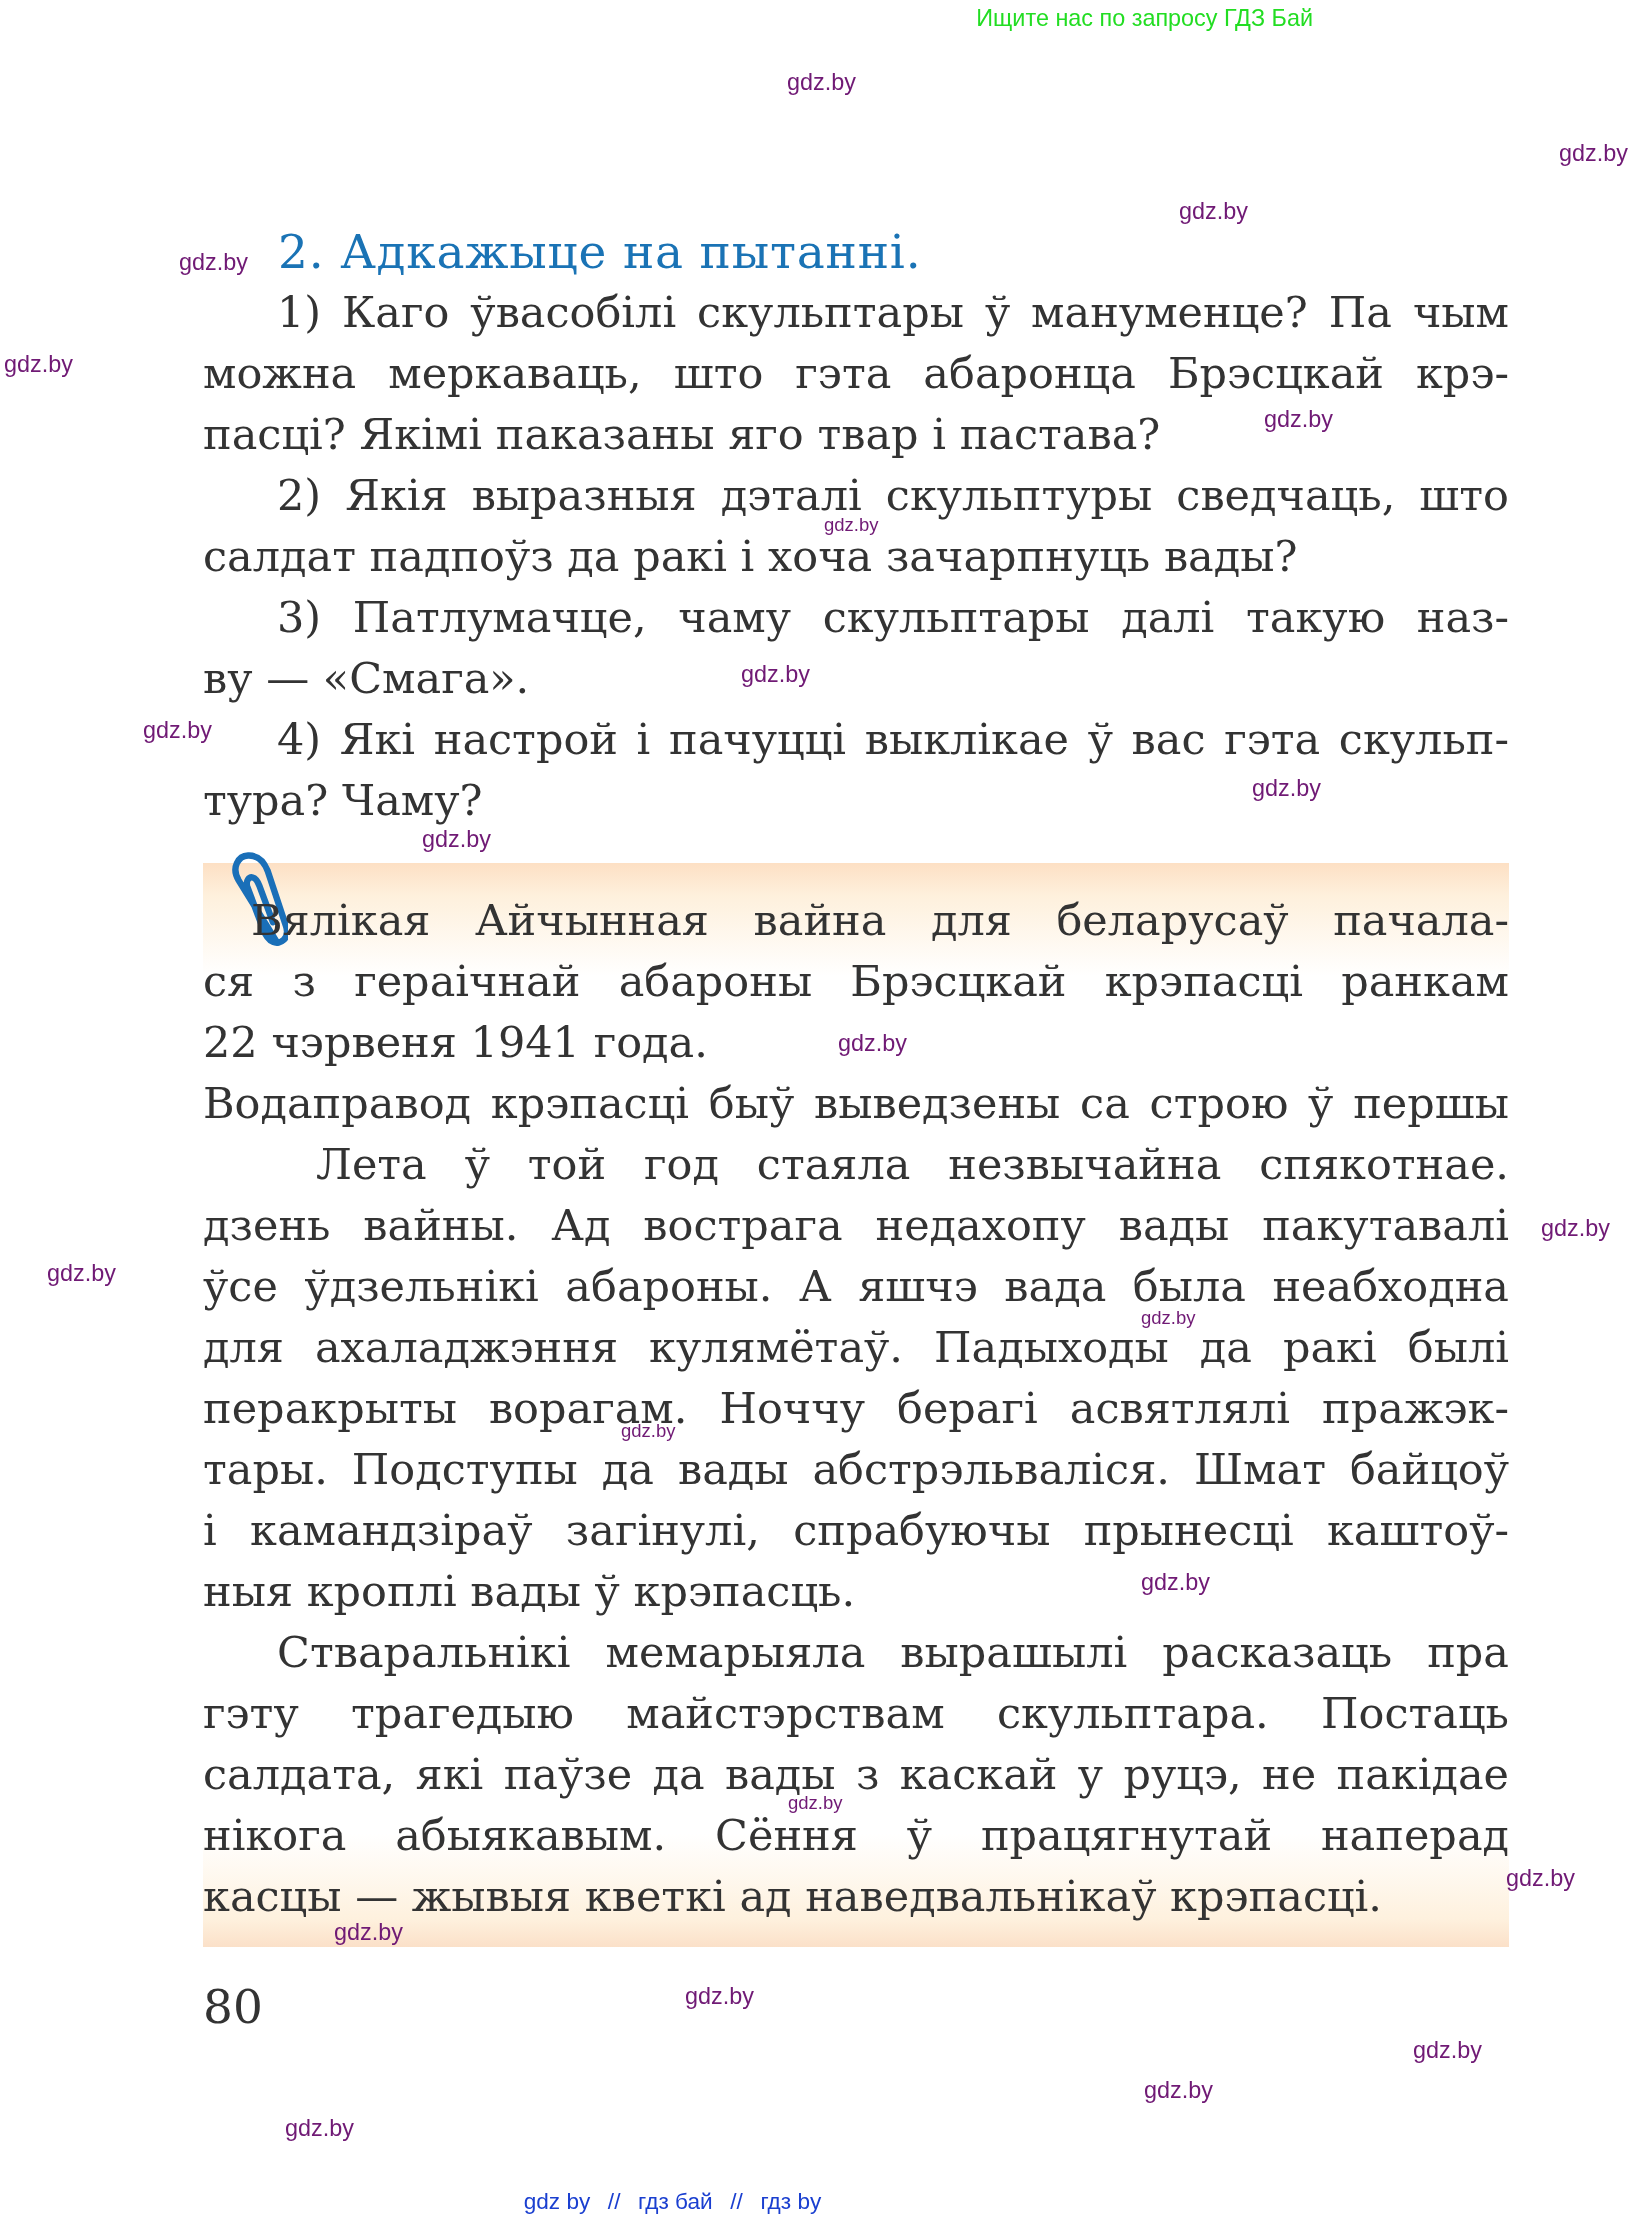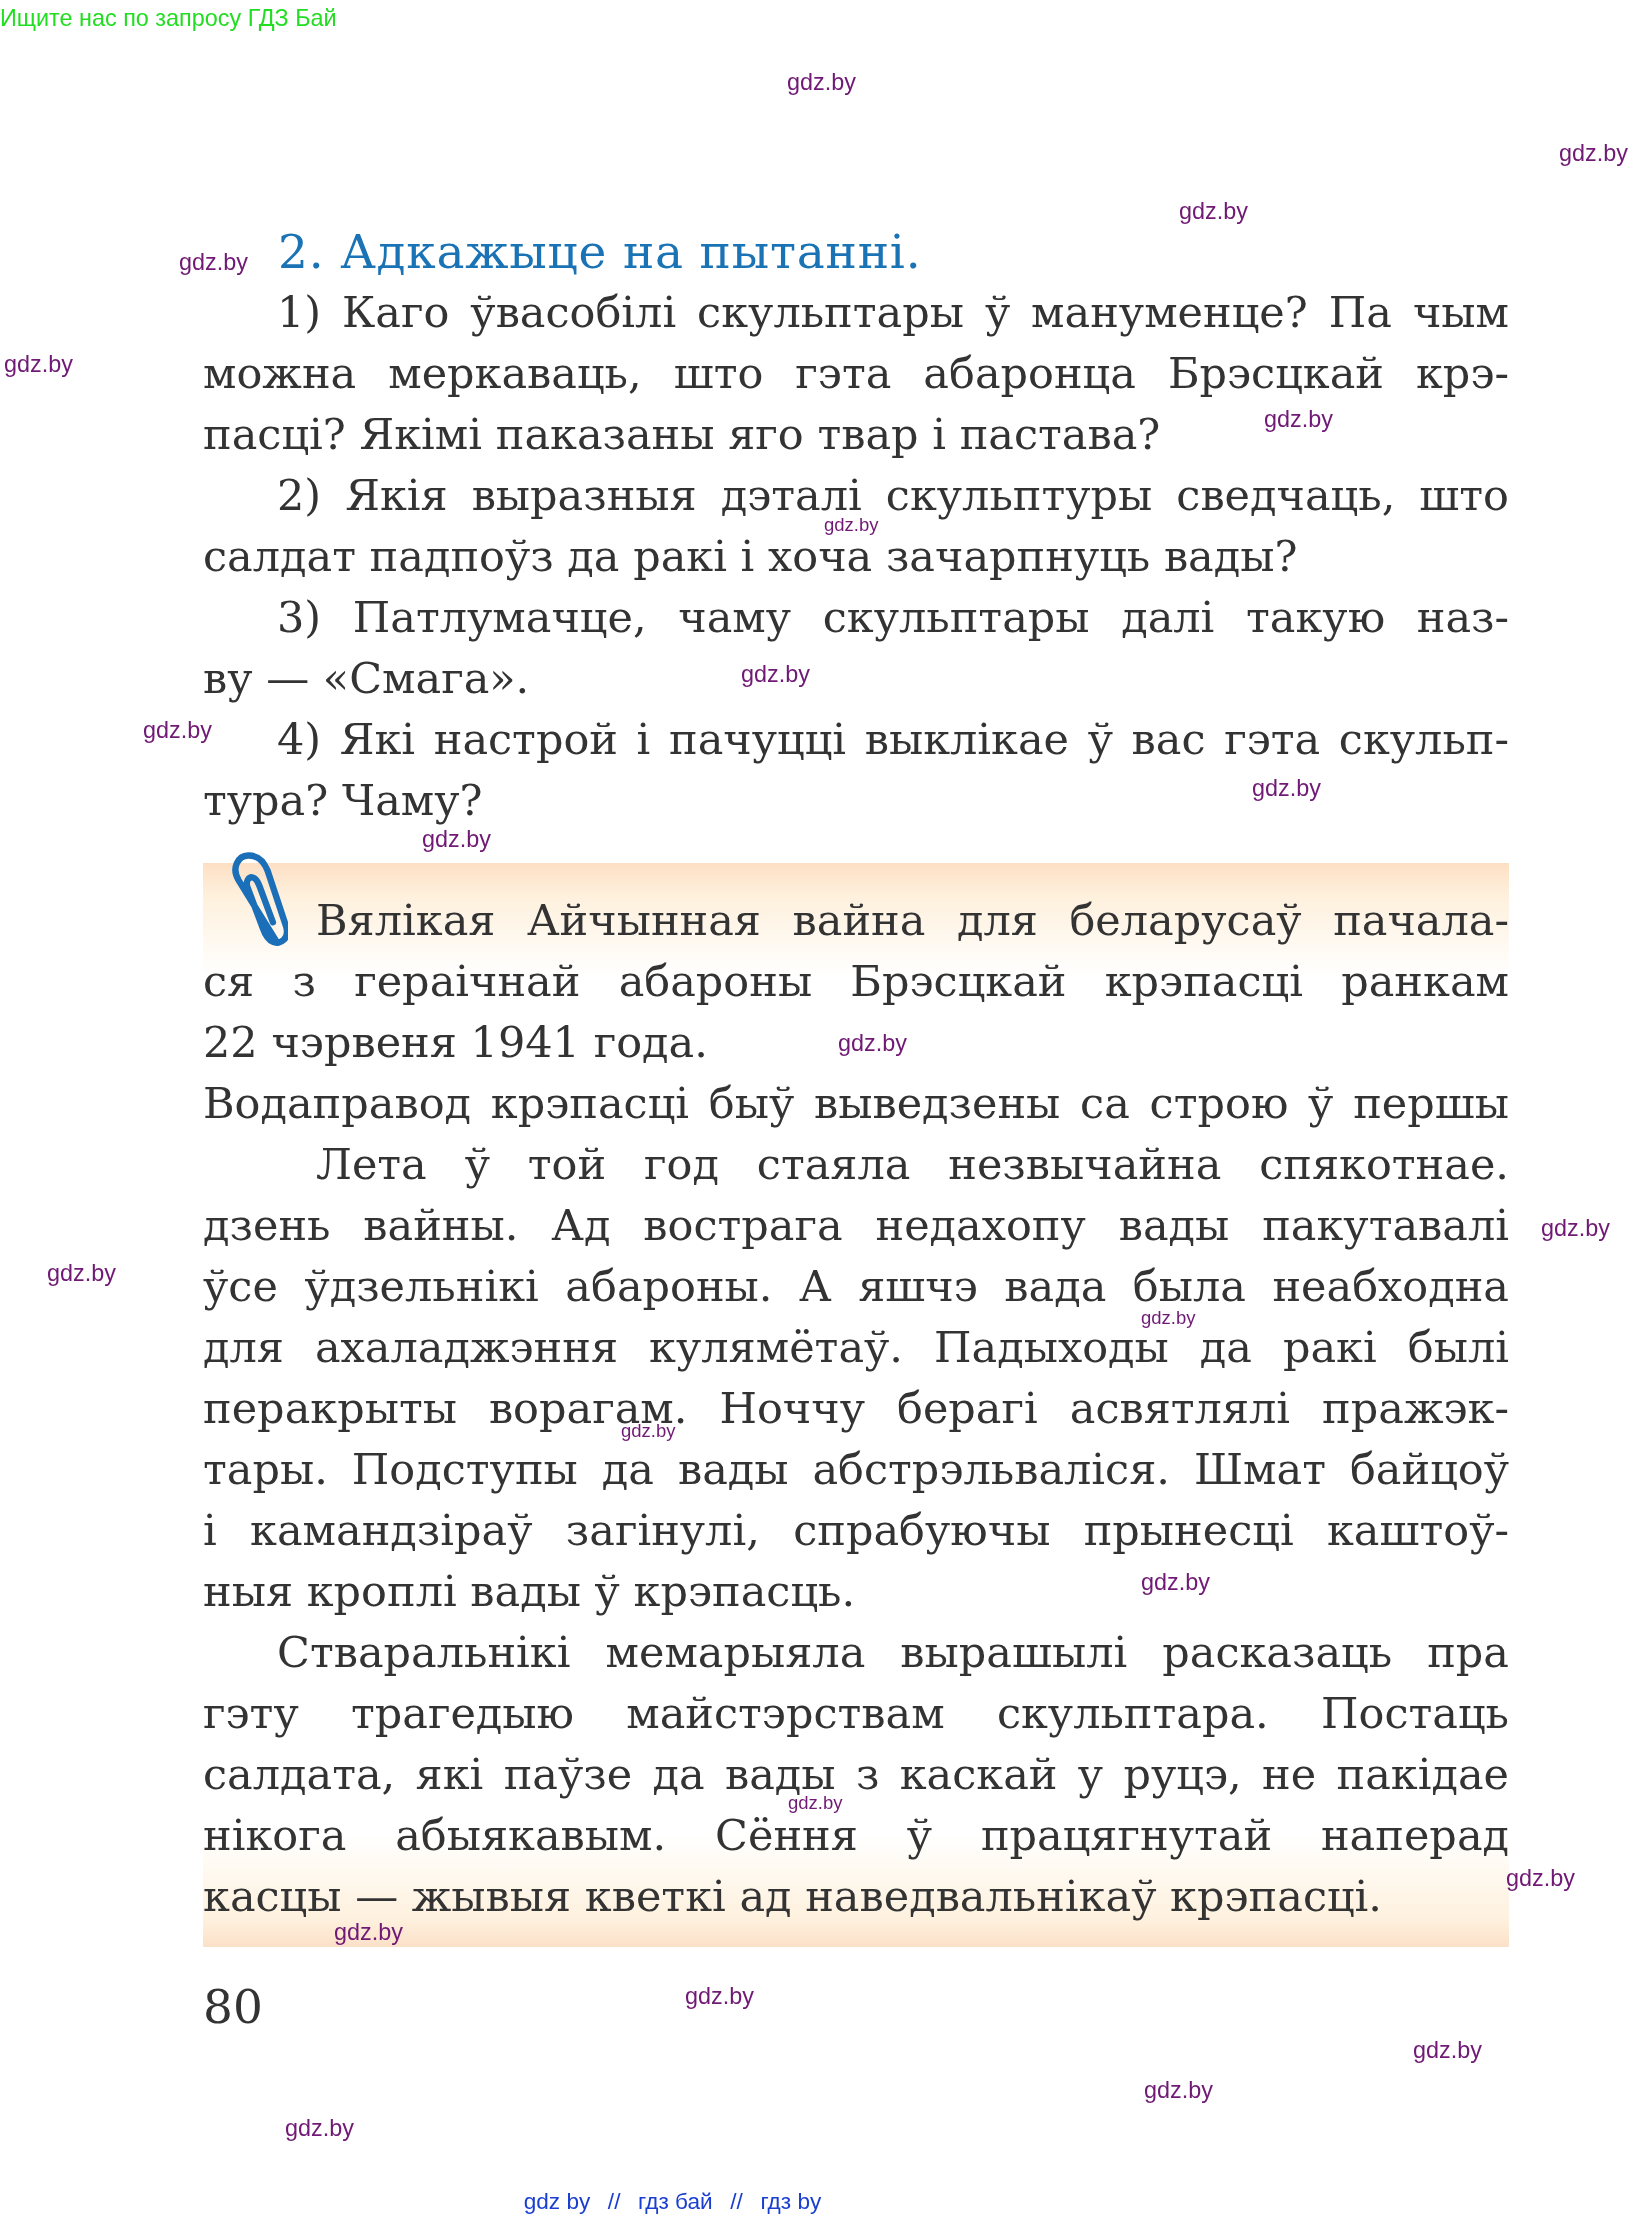--- a/index.html
+++ b/index.html
@@ -1,19 +1,19 @@
 <!DOCTYPE html>
 <html style="font-size:13px"><head>
 <meta charset="utf-8">
 <style>
   html, body { margin:0; padding:0; }
   body { width:1647px; height:2216px; position:relative; background:#ffffff; overflow:hidden; }
   .wm { position:absolute; font-family:"Liberation Sans", sans-serif; font-size:23.4px; color:#701a75; white-space:nowrap; line-height:1; }
   .wm.small { font-size:18.5px; }
-  .top-banner { position:absolute; top:4.8px; left:0; width:1313px; text-align:left; font-family:"Liberation Sans", sans-serif; font-size:23.4px; color:#22dd22; }
+  .top-banner { position:absolute; top:4.8px; left:0; width:1313px; text-align:right; font-family:"Liberation Sans", sans-serif; font-size:23.4px; color:#22dd22; }
   .footer { position:absolute; top:2189px; left:0; width:1345px; text-align:center; font-family:"Liberation Sans", sans-serif; font-size:22.6px; color:#1a3fd0; }
   .footer span.sep { margin:0 11.3px; }
   .heading { position:absolute; left:278px; top:224px; font-family:"DejaVu Serif", serif; font-size:47px; color:#1a73b5; white-space:nowrap; letter-spacing:0.8px; }
   .text { position:absolute; left:203px; width:1306px; font-family:"DejaVu Serif", serif; font-size:43px; color:#333333; line-height:61px; }
   .line { display:block; white-space:nowrap; text-align:justify; text-align-last:justify; height:61px; }
   .line.last { text-align-last:left; }
   .line.indent { padding-left:74px; }
   .box { position:absolute; left:203px; top:863px; width:1306px; height:1084px;
          background: linear-gradient(to bottom, #fde0c4 0px, #fef0dc 32px, #ffffff 113px, #ffffff 971px, #fef1de 1056px, #fbe0c8 1084px); }
   .clip { position:absolute; left:224px; top:848px; width:64px; height:105px; }
@@ -50,21 +50,21 @@
   <span class="line last">пасці? Якімі паказаны яго твар і пастава?</span>
   <span class="line indent">2) Якія выразныя дэталі скульптуры сведчаць, што</span>
   <span class="line last">салдат падпоўз да ракі і хоча зачарпнуць вады?</span>
   <span class="line indent">3) Патлумачце, чаму скульптары далі такую наз-</span>
   <span class="line last">ву — «Смага».</span>
   <span class="line indent">4) Які настрой і пачуцці выклікае ў вас гэта скульп-</span>
   <span class="line last">тура? Чаму?</span>
 </div>
 
 <div class="text" style="top:890px;">
-  <span class="line" style="padding-left:113px;">Вялікая Айчынная вайна для беларусаў пачала-</span>
+  <span class="line" style="padding-left:48px;">Вялікая Айчынная вайна для беларусаў пачала-</span>
   <span class="line">ся з гераічнай абароны Брэсцкай крэпасці ранкам</span>
   <span class="line last">22 чэрвеня 1941 года.</span>
   <span class="line">Водаправод крэпасці быў выведзены са строю ў першы</span>
   <span class="line" style="padding-left:113px;">Лета ў той год стаяла незвычайна спякотнае.</span>
   <span class="line">дзень вайны. Ад вострага недахопу вады пакутавалі</span>
   <span class="line">ўсе ўдзельнікі абароны. А яшчэ вада была неабходна</span>
   <span class="line">для ахаладжэння кулямётаў. Падыходы да ракі былі</span>
   <span class="line">перакрыты ворагам. Ноччу берагі асвятлялі пражэк-</span>
   <span class="line">тары. Подступы да вады абстрэльваліся. Шмат байцоў</span>
   <span class="line">і камандзіраў загінулі, спрабуючы прынесці каштоў-</span>

